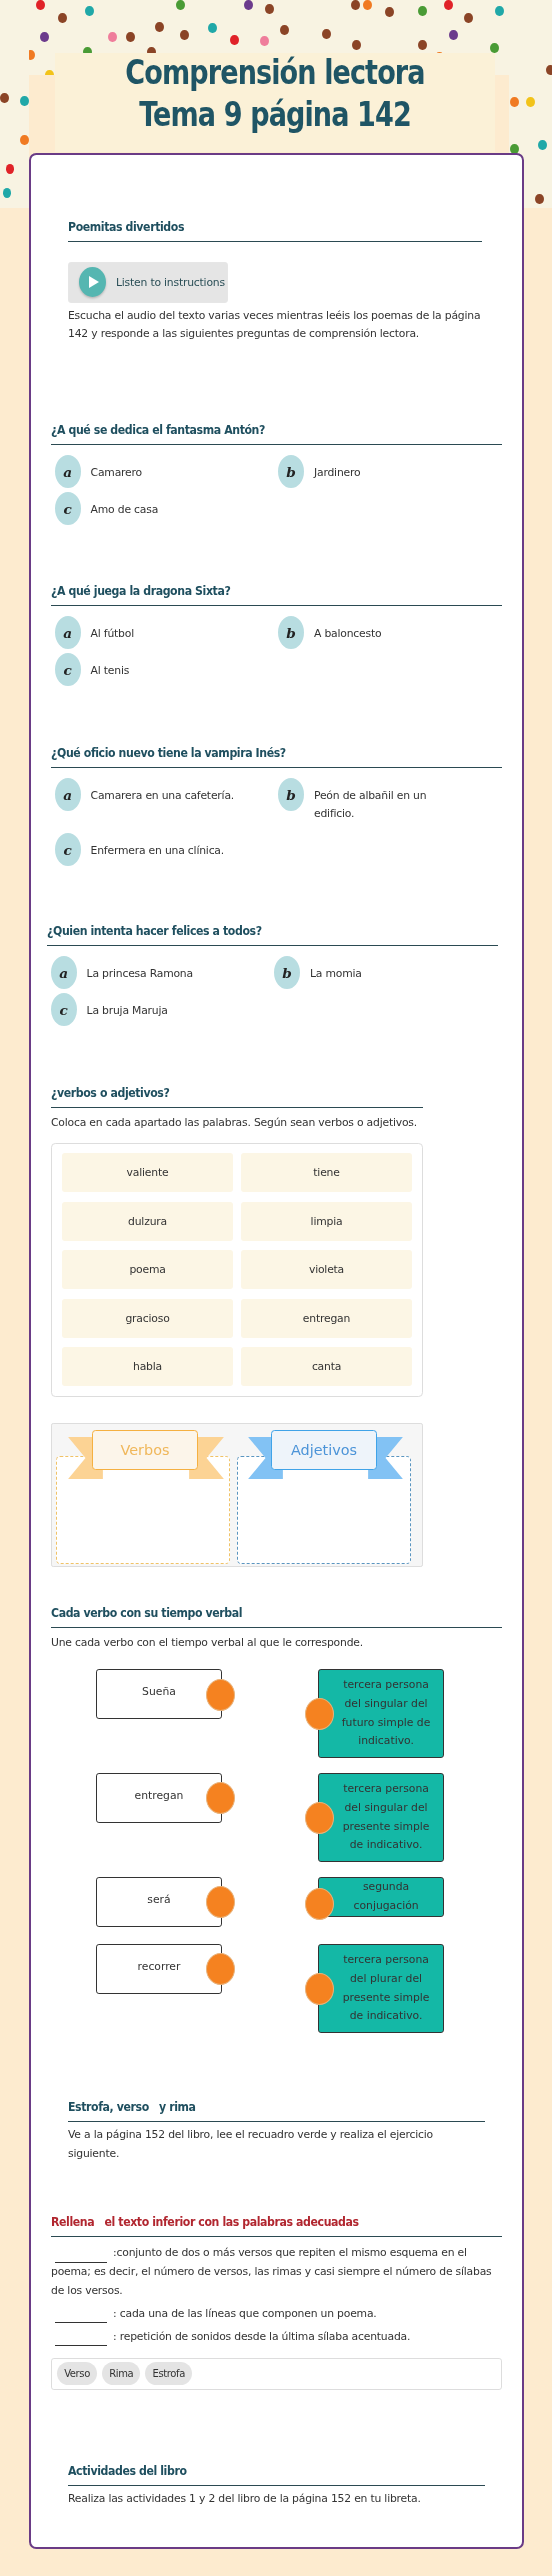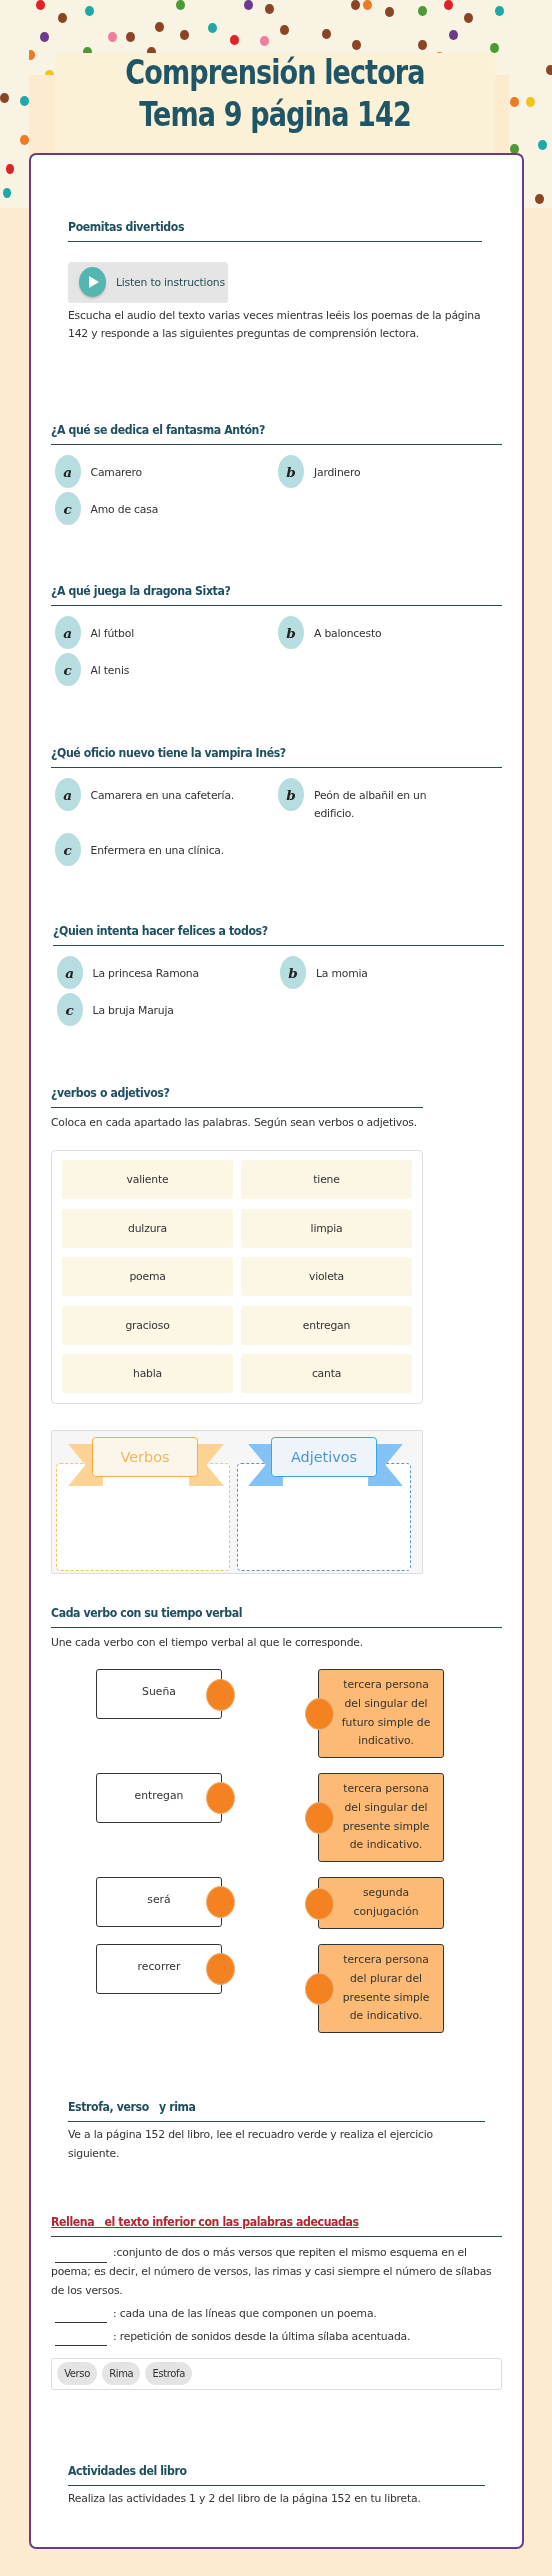--- a/index.html
+++ b/index.html
@@ -42,21 +42,21 @@
   }
   .section-h {
     font-family: "DejaVu Sans Condensed", "DejaVu Sans", sans-serif;
     font-weight: bold;
     color: #1f4f5f;
     font-size: 12.2px;
     letter-spacing: -0.4px;
     padding-bottom: 7.2px;
     border-bottom: 1.4px solid #2b4a52;
   }
-  .section-h.red { color: #b1262f; text-decoration: underline; }
+  .section-h.red { color: #b1262f; }
   .p { font-size: 10.8px; line-height: 18.7px; color: #333; letter-spacing: -0.2px; }
 
   .abs { position: absolute; }
 
   .listen-btn {
     display: flex; align-items: center; gap: 10px;
     width: 160px; height: 41px;
     background: #e5e5e5; border: 0.7px solid #e6e6e6; border-radius: 2.9px;
     padding-left: 10px; cursor: pointer;
   }
@@ -104,21 +104,21 @@
   }
 
   .match-l {
     position: absolute; width: 126px; height: 50px;
     border: 0.7px solid #333; border-radius: 2.9px; background: #fff;
     display: flex; align-items: center; justify-content: center;
     font-size: 10.8px; color: #333; padding-bottom: 5.8px; cursor: pointer;
   }
   .match-r {
     position: absolute; width: 126px;
-    border: 0.7px solid #333; border-radius: 2.9px; background: #fdba74;
+    border: 0.7px solid #333; border-radius: 2.9px; background: #14b8a6;
     display: flex; align-items: center; justify-content: center; text-align: center;
     font-size: 10.8px; line-height: 18.7px; color: #333; padding: 0 8.6px 0 18.7px; cursor: pointer;
   }
   .knob {
     position: absolute; width: 29px; height: 32px; border-radius: 50%;
     background: #f58220; border: 0.7px solid #e8b27a; cursor: pointer;
   }
 
   .blank { display: inline-block; width: 52px; border-bottom: 0.7px solid #333; height: 11.5px; vertical-align: bottom; margin-right: 5.8px; margin-left: 4.3px; }
   .bank { border: 0.7px solid #ddd; border-radius: 2.9px; height: 32px; display: flex; align-items: center; gap: 5px; padding-left: 5px; }
@@ -251,42 +251,42 @@
         <span class="opt-badge">b</span>
         <span class="opt-label" style="width:137px;">Peón de albañil en un edificio.</span>
       </div>
       <div class="opt" style="left:3.6px;top:65px;">
         <span class="opt-badge">c</span>
         <span class="opt-label">Enfermera en una clínica.</span>
       </div>
     </div>
   </section>
 
-  <section class="abs" style="left:22px;top:769px;width:451px;">
+  <section class="abs" style="left:16px;top:769px;width:451px;">
     <h2 class="section-h">¿Quien intenta hacer felices a todos?</h2>
     <div class="opts">
       <div class="opt" style="left:3.6px;top:10px;">
         <span class="opt-badge">a</span>
         <span class="opt-label">La princesa Ramona</span>
       </div>
       <div class="opt" style="left:227px;top:10px;">
         <span class="opt-badge">b</span>
         <span class="opt-label">La momia</span>
       </div>
       <div class="opt" style="left:3.6px;top:47px;">
         <span class="opt-badge">c</span>
         <span class="opt-label">La bruja Maruja</span>
       </div>
     </div>
   </section>
 
   <section class="abs" style="left:20px;top:931px;width:372px;">
     <h2 class="section-h">¿verbos o adjetivos?</h2>
     <p class="p" style="margin-top:5.8px;">Coloca en cada apartado las palabras. Según sean verbos o adjetivos.</p>
-    <div class="word-box" style="margin-top:17px;height:254px;">
+    <div class="word-box" style="margin-top:10px;height:254px;">
       <div class="word-chip">valiente</div>
       <div class="word-chip">tiene</div>
       <div class="word-chip">dulzura</div>
       <div class="word-chip">limpia</div>
       <div class="word-chip">poema</div>
       <div class="word-chip">violeta</div>
       <div class="word-chip">gracioso</div>
       <div class="word-chip">entregan</div>
       <div class="word-chip">habla</div>
       <div class="word-chip">canta</div>
@@ -322,21 +322,21 @@
     <div class="match-r" style="left:267px;top:63px;height:89px;">tercera persona del singular del futuro simple de indicativo.</div>
     <div class="knob" style="left:254px;top:92px;"></div>
 
     <div class="match-l" style="left:45px;top:167px;">entregan</div>
     <div class="knob" style="left:155px;top:176px;"></div>
     <div class="match-r" style="left:267px;top:167px;height:89px;">tercera persona del singular del presente simple de indicativo.</div>
     <div class="knob" style="left:254px;top:196px;"></div>
 
     <div class="match-l" style="left:45px;top:271px;">será</div>
     <div class="knob" style="left:155px;top:280px;"></div>
-    <div class="match-r" style="left:267px;top:271px;height:52px;">segunda conjugación</div>
+    <div class="match-r" style="left:267px;top:271px;height:40px;">segunda conjugación</div>
     <div class="knob" style="left:254px;top:282px;"></div>
 
     <div class="match-l" style="left:45px;top:338px;">recorrer</div>
     <div class="knob" style="left:155px;top:347px;"></div>
     <div class="match-r" style="left:267px;top:338px;height:89px;">tercera persona del plurar del presente simple de indicativo.</div>
     <div class="knob" style="left:254px;top:367px;"></div>
   </section>
 
   <section class="abs" style="left:37px;top:1945px;width:417px;">
     <h2 class="section-h" style="white-space:pre;">Estrofa, verso   y rima</h2>

